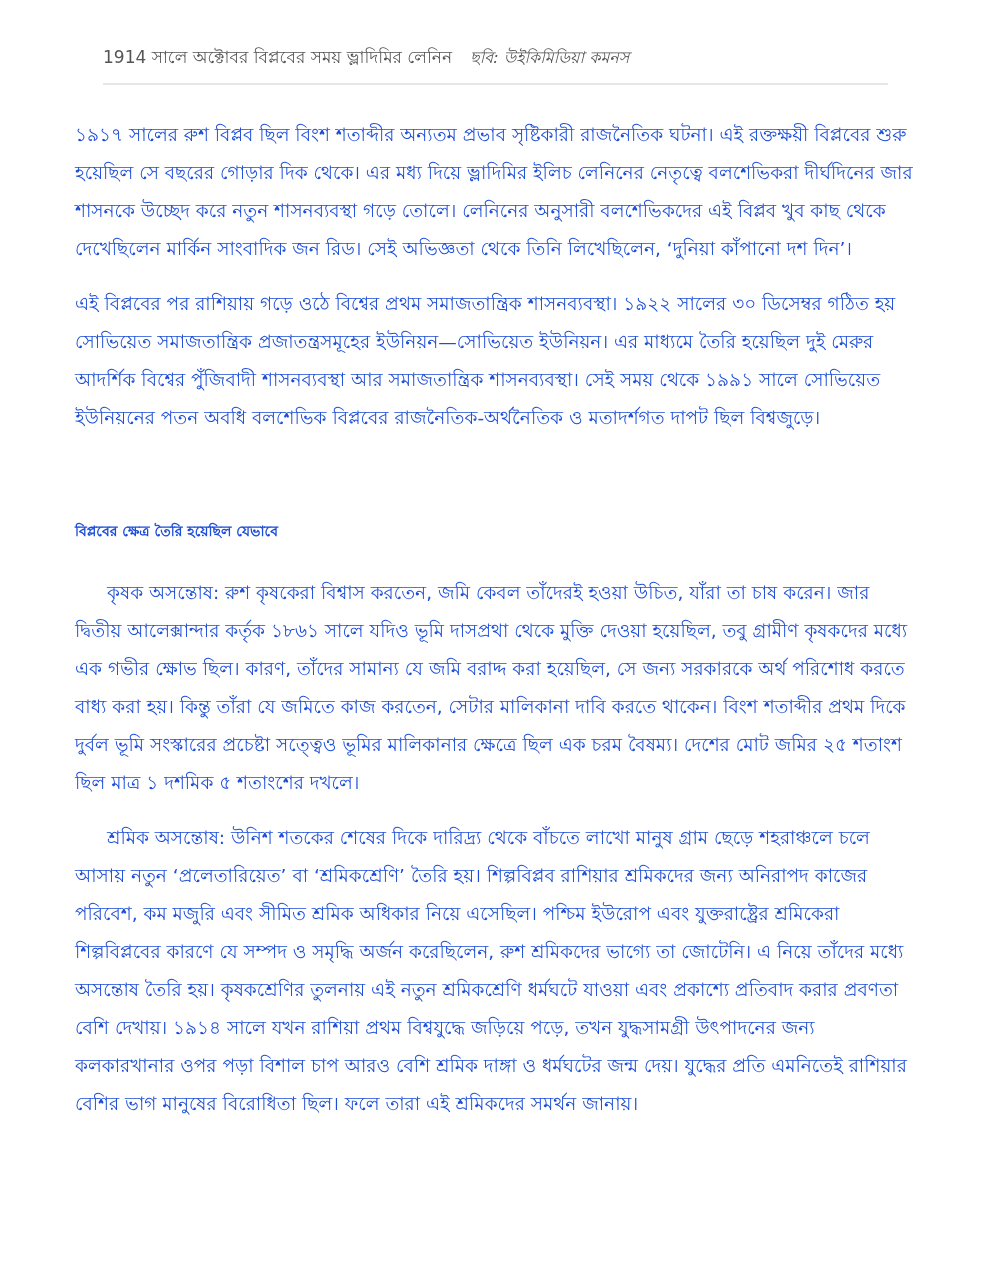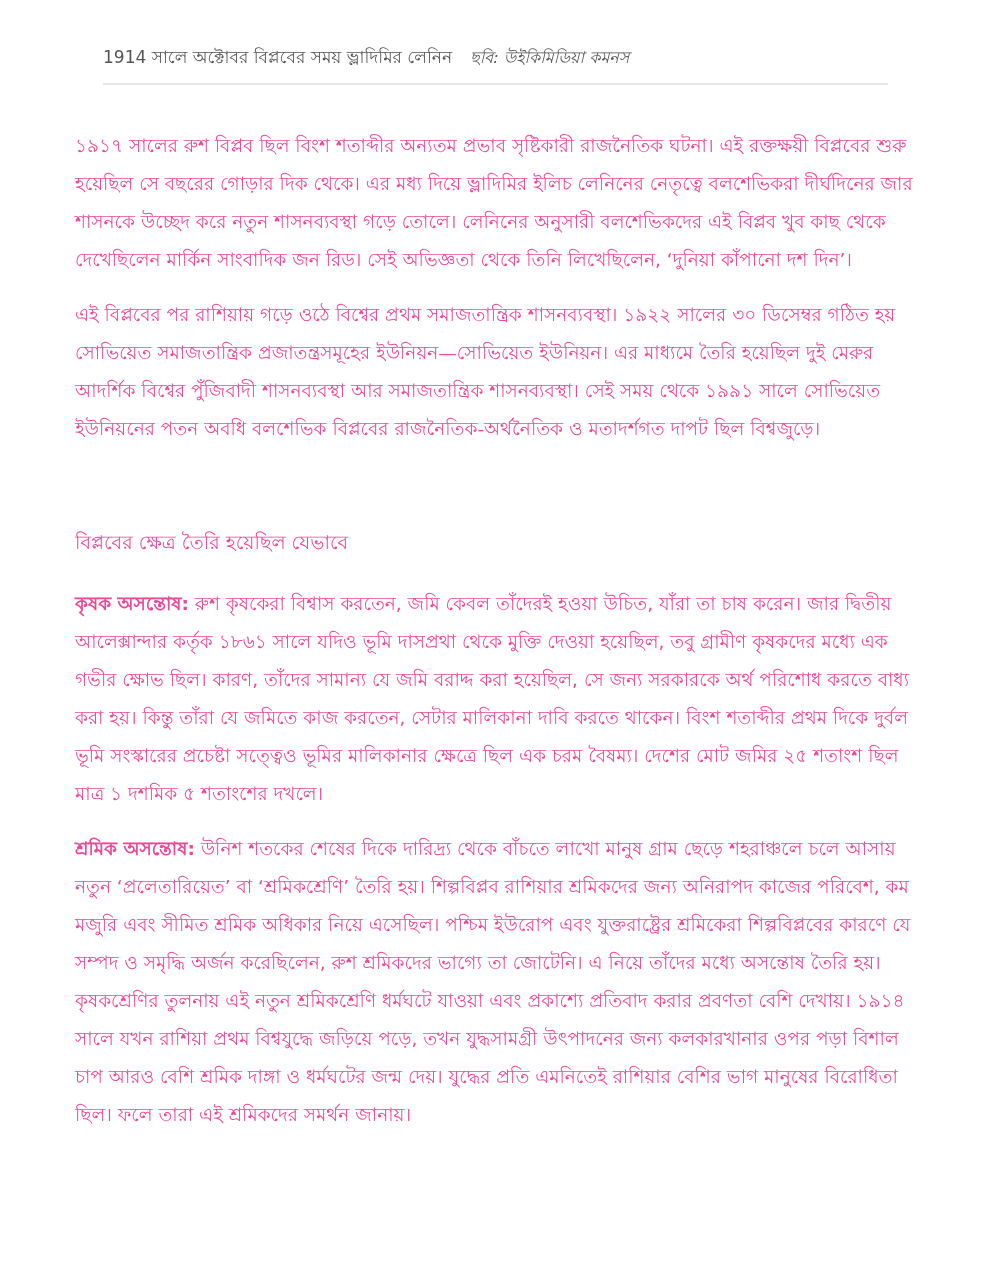--- a/index.html
+++ b/index.html
@@ -34,37 +34,38 @@
       position: absolute;
       left: 103px;
       top: 83px;
       width: 785px;
       height: 2px;
       background: #e6e6e6;
     }
     .article {
       position: absolute;
       left: 75px;
-      top: 127px;
+      top: 116px;
       width: 840px;
       font-size: 18.5px;
       line-height: 38px;
-      color: #ec4899;
+      color: #1d4ed8;
     }
     .article p {
       margin: 0 0 17px 0;
     }
     .article h2 {
-      font-size: 19px;
-      font-weight: normal;
+      font-size: 14px;
+      font-weight: bold;
       margin: 75px 0 24px 0;
       line-height: 38px;
     }
     .article strong {
-      font-weight: bold;
+      font-weight: normal;
+      margin-left: 32px;
     }
   </style>
 </head>
 <body>
 
 <div class="caption">
   <span>1914 সালে অক্টোবর বিপ্লবের সময় ভ্লাদিমির লেনিন</span><span class="credit">ছবি: উইকিমিডিয়া কমনস</span>
 </div>
 
 <div class="divider"></div>

